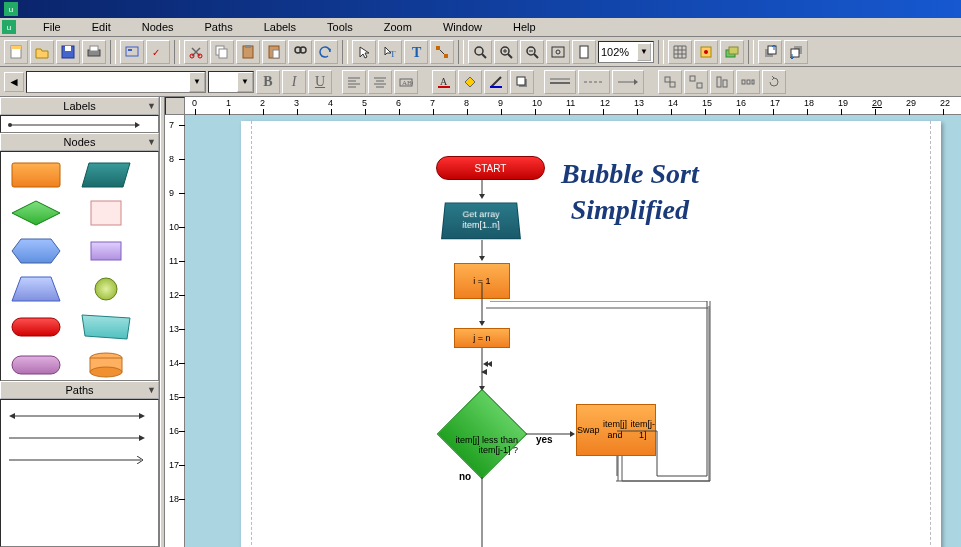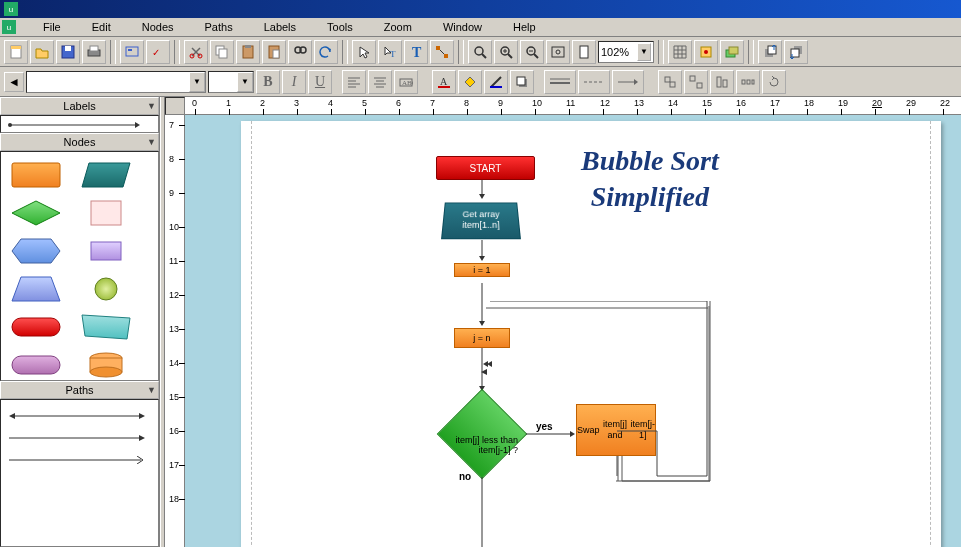--- a/index.html
+++ b/index.html
@@ -45,21 +45,21 @@
 .hruler .tlabel { position: absolute; top: 1px; font-size: 9px; }
 .vruler { position: absolute; left: 0; top: 18px; width: 20px; bottom: 0; background: #fff; border-right: 1px solid #808080; z-index: 1; font-size: 9px; }
 .vruler .tick { position: absolute; left: 0; width: 20px; border-top: 1px solid #000; }
 .vruler .tlabel { position: absolute; left: 4px; font-size: 9px; }
 .canvas { position: absolute; left: 20px; top: 18px; right: 0; bottom: 0; background: #abd5e1; overflow: hidden; }
 .page { position: absolute; left: 56px; top: 6px; width: 700px; height: 900px; background: #fff; box-shadow: 2px 2px 4px rgba(0,0,0,0.3); }
 .margin-line { position: absolute; border: 1px dashed #bbb; }
 
 
 .fc-title { position: absolute; font-family: "Times New Roman", Georgia, serif; font-style: italic; font-weight: bold; color: #1a3a7a; font-size: 28px; line-height: 1.3; text-align: center; }
-.fc-start { position: absolute; width: 99px; height: 24px; background: linear-gradient(to bottom, #ff3030, #c00000); border-radius: 2px; color: #fff; font-size: 10px; display: flex; align-items: center; justify-content: center; border: 1px solid #800; }
+.fc-start { position: absolute; width: 109px; height: 24px; background: linear-gradient(to bottom, #ff3030, #c00000); border-radius: 12px; color: #fff; font-size: 10px; display: flex; align-items: center; justify-content: center; border: 1px solid #800; }
 .fc-input { position: absolute; width: 76px; height: 38px; background: linear-gradient(to bottom, #2a7a8a, #1a5a6a); color: #fff; font-size: 9px; display: flex; align-items: center; justify-content: center; text-align: center; border: 1px solid #0a4a5a; transform: perspective(100px) rotateX(15deg); }
 .fc-proc { position: absolute; background: linear-gradient(to bottom, #ffb050, #f08020); border: 1px solid #c06000; font-size: 9px; display: flex; align-items: center; justify-content: center; text-align: center; }
 .fc-decision { position: absolute; background: linear-gradient(to bottom, #60d060, #20a020); border: 1px solid #108010; transform: rotate(45deg); }
 .fc-decision-label { position: absolute; font-size: 9px; text-align: right; color: #000; pointer-events: none; margin-top: 18px; }
 .fc-arrow { position: absolute; }
 .fc-yes-no { position: absolute; font-size: 10px; font-weight: bold; }
 
 svg { display: block; }
 </style>
 </head>
@@ -612,56 +612,56 @@
         <div class="tick" style="top: 350px; width: 6px; left: 14px;"></div>
         <div class="tlabel" style="top: 379px;">18</div>
         <div class="tick" style="top: 384px; width: 6px; left: 14px;"></div>
       </div>
     <div class="canvas">
       <div class="page">
 
         <div class="margin-line" style="left:10px;top:0;width:0;height:100%;border-right:none;border-top:none;border-bottom:none;"></div>
         <div class="margin-line" style="right:10px;top:0;width:0;height:100%;border-left:none;border-top:none;border-bottom:none;"></div>
 
-        <div class="fc-title" style="left:320px; top:22px;margin-left:20px;">
+        <div class="fc-title" style="left:320px; top:35px;">
           <div>Bubble Sort</div>
           <div>Simplified</div>
         </div>
 
         <div class="fc-start" style="left:195px; top:35px;">START</div>
 
         <svg class="fc-arrow" style="left:238px; top:59px;" width="6" height="20">
             <line x1="3" y1="0" x2="3" y2="14" stroke="#333"></line>
             <path d="M0 14 l3 5 l3 -5 z" fill="#333"></path>
           </svg>
 
         <div class="fc-input" style="left:202px; top:80px;">
             <span style="line-height:1.2;">Get array item[1..n]</span>
           </div>
         <svg class="fc-arrow" style="left:238px; top:119px;" width="6" height="22">
             <line x1="3" y1="0" x2="3" y2="16" stroke="#333"></line>
             <path d="M0 16 l3 5 l3 -5 z" fill="#333"></path>
           </svg>
 
-        <div class="fc-proc" style="left:213px; top:142px; width:56px; height:14px;">i = 1</div>
+        <div class="fc-proc" style="left:213px; top:142px; width:56px; height:36px;">i = 1</div>
         <svg class="fc-arrow" style="left:238px; top:162px;" width="6" height="44">
             <line x1="3" y1="0" x2="3" y2="38" stroke="#333"></line>
             <path d="M0 38 l3 5 l3 -5 z" fill="#333"></path>
           </svg>
 
         <div class="fc-proc" style="left:213px; top:207px; width:56px; height:20px;">j = n</div>
         <svg class="fc-arrow" style="left:238px; top:227px;" width="6" height="44">
             <line x1="3" y1="0" x2="3" y2="38" stroke="#333"></line>
             <path d="M0 38 l3 5 l3 -5 z" fill="#333"></path>
           </svg>
 
         <div class="fc-decision" style="left:209px; top:281px; width:64px; height:64px;"></div>
         <div class="fc-decision-label" style="left:205px; top:296px; width:72px;">item[j] less than item[j-1] ?</div>
 
-        <div class="fc-yes-no" style="left:295px; top:300px;">yes</div>
+        <div class="fc-yes-no" style="left:295px; top:313px;">yes</div>
         <svg class="fc-arrow" style="left:285px; top:310px;" width="50" height="6">
             <line x1="0" y1="3" x2="44" y2="3" stroke="#333"></line>
             <path d="M44 0 l5 3 l-5 3 z" fill="#333"></path>
           </svg>
 
         <div class="fc-proc" style="left:335px; top:283px; width:80px; height:52px; flex-direction:row; line-height:1.2;">
           <div>Swap</div>
           <div>item[j] and</div>
           <div>item[j-1]</div>
         </div>

